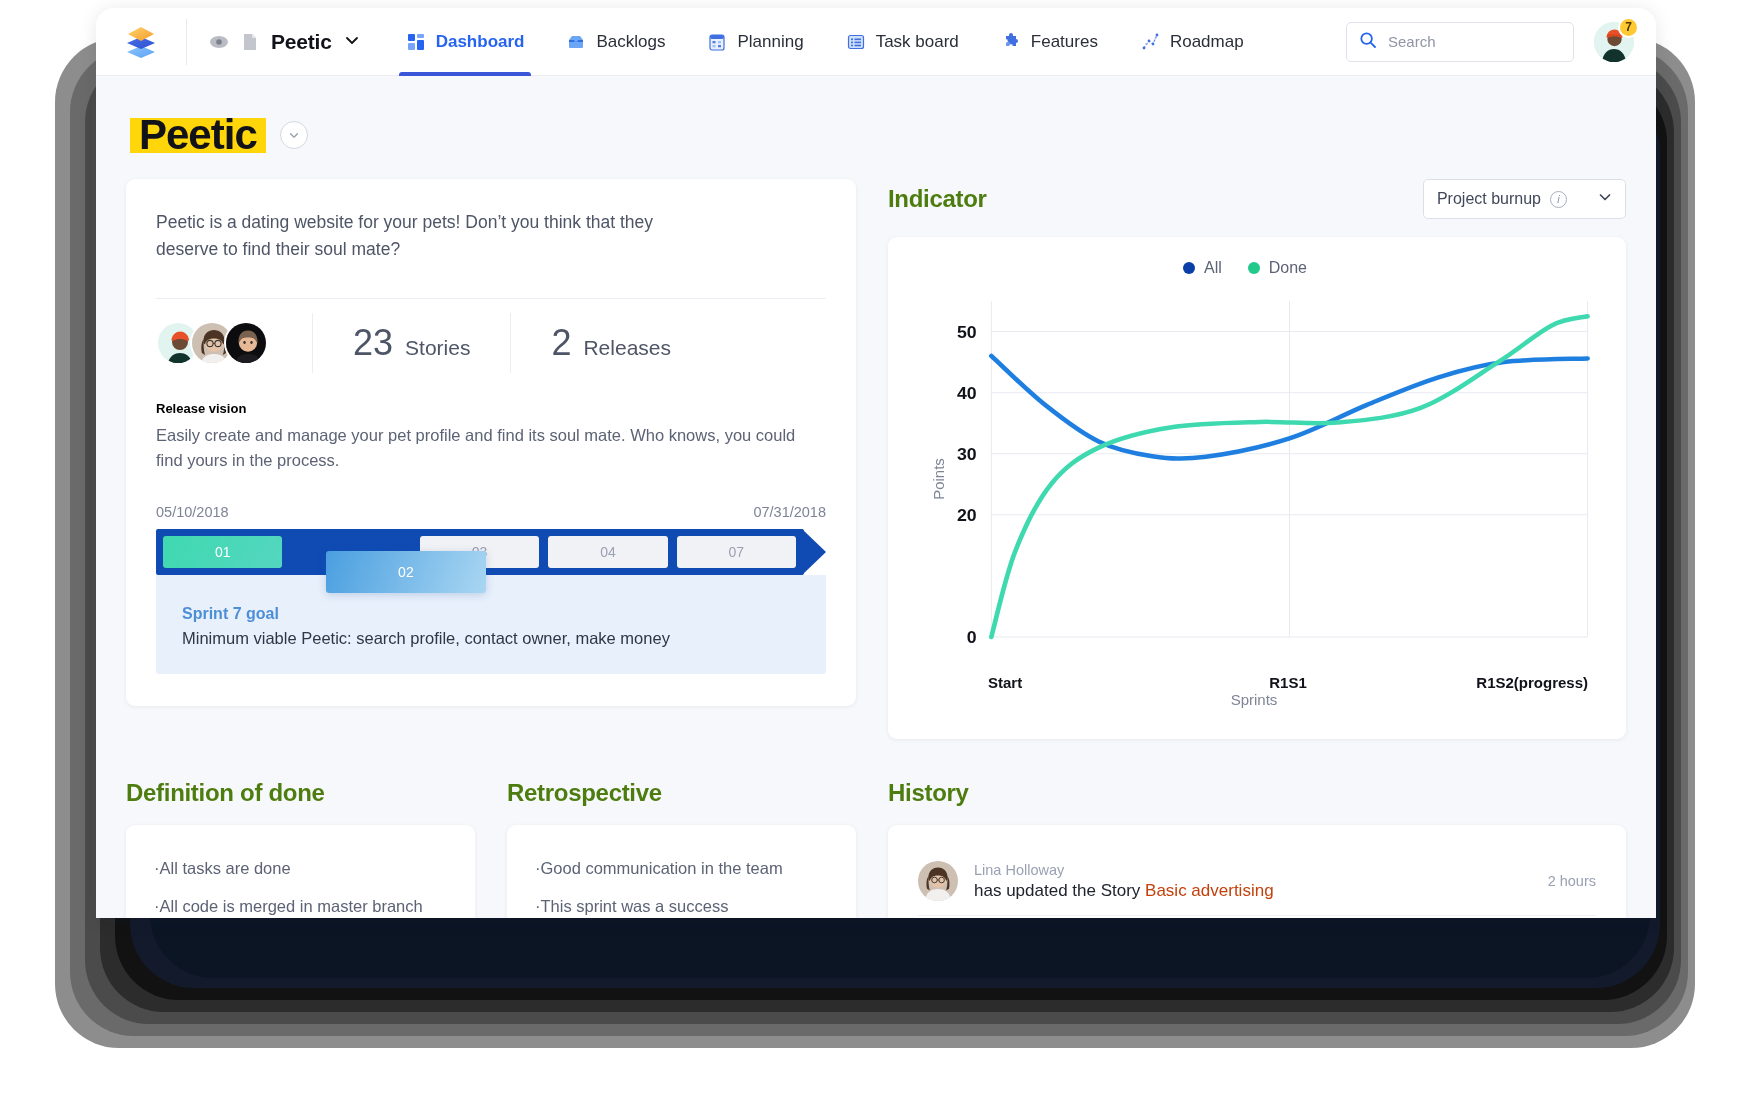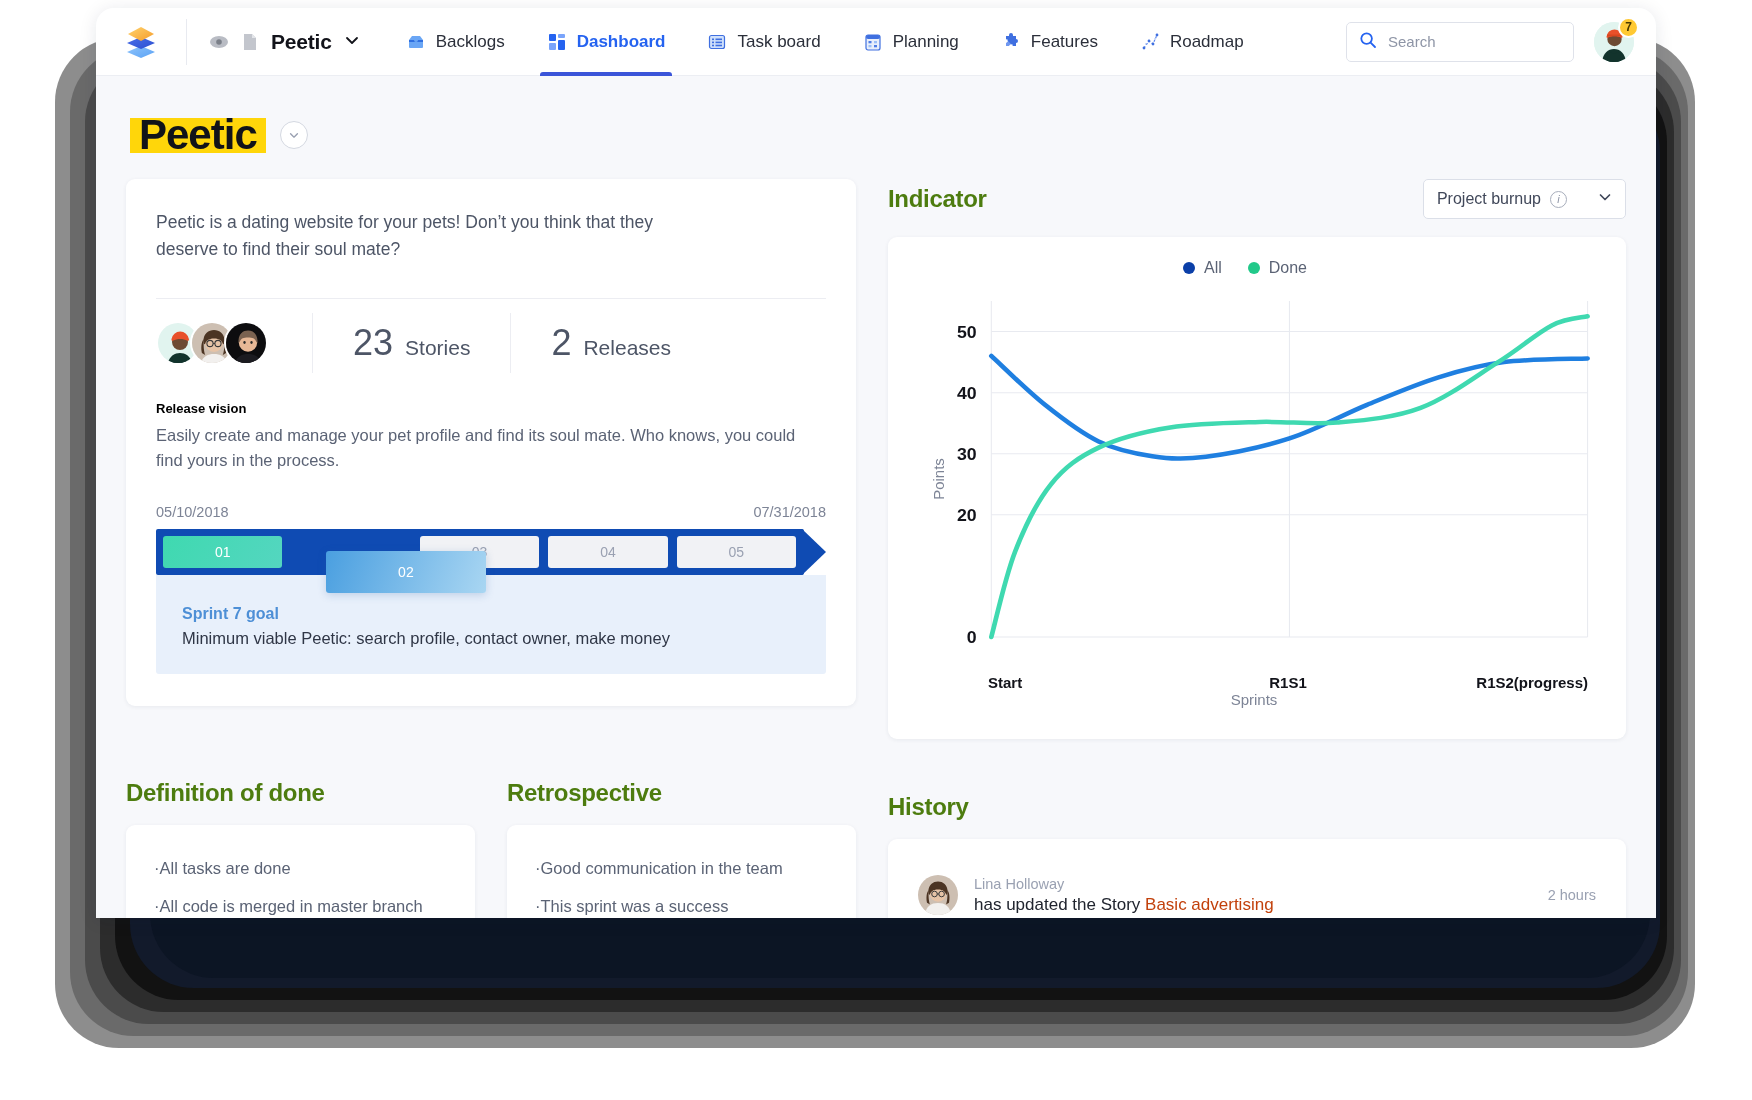--- a/index.html
+++ b/index.html
@@ -181,21 +181,21 @@
     position:absolute; left:8px; top:50%; transform: translateY(-50%) rotate(-90deg);
     font-size:15px; color:#7d8496; transform-origin:center;
   }
   .xlabel { text-align:center; font-size:15px; color:#7d8496; margin-top:26px; }
   .xticks { display:flex; position:absolute; left:78px; right:10px; bottom:-26px; font-size:15px; color:#12131a; font-weight:600;}
   .xticks span { flex:1 1 0; }
   .xticks span:nth-child(2){ text-align:center; }
   .xticks span:nth-child(3){ text-align:right; }
 
   
-  .bottom-row { display:flex; gap:32px; margin-top: 40px; align-items:center; }
+  .bottom-row { display:flex; gap:32px; margin-top: 40px; align-items:flex-start; }
   .b-col-1 { width: 349px; flex:0 0 auto; }
   .b-col-2 { width: 349px; flex:0 0 auto; }
   .b-col-3 { flex:1 1 auto; }
   .list-card { padding: 34px 28px 28px 28px; min-height:165px; }
   .bullet { font-size:16.5px; color:#5b6375; margin-bottom:19px; }
 
   .hist-card { padding: 26px 30px 14px 30px; }
   .hist-row { display:flex; align-items:center; gap:16px; padding: 10px 0 14px 0; }
   .hist-row + .hist-row { border-top:1px solid #eef0f4; padding-top:18px; }
   .hist-av { width:40px; height:40px; border-radius:50%; overflow:hidden; flex:0 0 auto; }
@@ -260,69 +260,69 @@
         <span class="proj-name">Peetic</span>
         <span class="chev-sm">
           <svg viewBox="0 0 14 14" width="14" height="14">
               <path d="M2 5l5 5 5-5" stroke="#12131a" stroke-width="1.8" fill="none" stroke-linecap="round" stroke-linejoin="round"></path>
             </svg>
         </span>
       </div>
 
       <div class="tabs">
 
-        <div class="tab">
-          <span class="tab-ico">
-            <svg viewBox="0 0 20 20" width="20" height="20">
-              <path d="M3 8l3-4h8l3 4v7a1 1 0 0 1-1 1H4a1 1 0 0 1-1-1z" fill="#6aa6f5"></path>
-              <path d="M3 8h5a2 2 0 0 0 4 0h5v2H3z" fill="#2f6fe0"></path>
-            </svg>
-          </span>
-          <span>Backlogs</span>
-        </div>
-
         <div class="tab active">
           <span class="tab-ico">
             <svg viewBox="0 0 20 20" width="20" height="20">
               <rect x="2" y="2" width="7" height="7" rx="1" fill="#2563f0"></rect>
               <rect x="11" y="2" width="7" height="4" rx="1" fill="#7aa4fb"></rect>
               <rect x="11" y="8" width="7" height="10" rx="1" fill="#2563f0"></rect>
               <rect x="2" y="11" width="7" height="7" rx="1" fill="#7aa4fb"></rect>
             </svg>
           </span>
           <span>Dashboard</span>
+        </div>
+
+        <div class="tab">
+          <span class="tab-ico">
+            <svg viewBox="0 0 20 20" width="20" height="20">
+              <path d="M3 8l3-4h8l3 4v7a1 1 0 0 1-1 1H4a1 1 0 0 1-1-1z" fill="#6aa6f5"></path>
+              <path d="M3 8h5a2 2 0 0 0 4 0h5v2H3z" fill="#2f6fe0"></path>
+            </svg>
+          </span>
+          <span>Backlogs</span>
+        </div>
+
+        <div class="tab">
+          <span class="tab-ico">
+            <svg viewBox="0 0 20 20" width="20" height="20">
+              <rect x="3" y="3" width="14" height="15" rx="2" fill="#e9effb" stroke="#3f6fe0" stroke-width="1.2"></rect>
+              <rect x="3" y="3" width="14" height="4" rx="2" fill="#3f6fe0"></rect>
+              <rect x="5.5" y="9" width="3" height="2.3" fill="#4f7ee6"></rect>
+              <rect x="11" y="9" width="3" height="2.3" fill="#9cc0f7"></rect>
+              <rect x="5.5" y="13" width="3" height="2.3" fill="#9cc0f7"></rect>
+              <rect x="11" y="13" width="3" height="2.3" fill="#4f7ee6"></rect>
+            </svg>
+          </span>
+          <span>Planning</span>
         </div>
 
         <div class="tab">
           <span class="tab-ico">
             <svg viewBox="0 0 20 20" width="20" height="20">
               <rect x="2.5" y="3.5" width="15" height="13" rx="2" fill="#cfe0fb" stroke="#3f6fe0" stroke-width="1.2"></rect>
               <rect x="5" y="6.5" width="2" height="1.6" fill="#3f6fe0"></rect>
               <rect x="8.5" y="6.5" width="6.5" height="1.6" fill="#3f6fe0"></rect>
               <rect x="5" y="9.6" width="2" height="1.6" fill="#3f6fe0"></rect>
               <rect x="8.5" y="9.6" width="6.5" height="1.6" fill="#3f6fe0"></rect>
               <rect x="5" y="12.7" width="2" height="1.6" fill="#3f6fe0"></rect>
               <rect x="8.5" y="12.7" width="6.5" height="1.6" fill="#3f6fe0"></rect>
             </svg>
           </span>
           <span>Task board</span>
-        </div>
-
-        <div class="tab">
-          <span class="tab-ico">
-            <svg viewBox="0 0 20 20" width="20" height="20">
-              <rect x="3" y="3" width="14" height="15" rx="2" fill="#e9effb" stroke="#3f6fe0" stroke-width="1.2"></rect>
-              <rect x="3" y="3" width="14" height="4" rx="2" fill="#3f6fe0"></rect>
-              <rect x="5.5" y="9" width="3" height="2.3" fill="#4f7ee6"></rect>
-              <rect x="11" y="9" width="3" height="2.3" fill="#9cc0f7"></rect>
-              <rect x="5.5" y="13" width="3" height="2.3" fill="#9cc0f7"></rect>
-              <rect x="11" y="13" width="3" height="2.3" fill="#4f7ee6"></rect>
-            </svg>
-          </span>
-          <span>Planning</span>
         </div>
 
         <div class="tab">
           <span class="tab-ico">
             <svg viewBox="0 0 20 20" width="20" height="20">
               <path d="M8 3a2 2 0 0 1 4 0v1h3v3a2 2 0 0 1 0 4v3H12a2 2 0 0 0-4 0H5v-3a2 2 0 0 0 0-4V4h3z" fill="#3f6fe0"></path>
               <path d="M5 7a2 2 0 0 1 0 4v3h3a2 2 0 0 1 4 0" fill="#6f97f0"></path>
             </svg>
           </span>
           <span>Features</span>
@@ -446,21 +446,21 @@
             </div>
 
             <div class="sprintbar">
               <div class="bg"></div>
               <div class="tip"></div>
               <div class="seg-row">
                 <div class="seg done">01</div>
                 <div class="seg" style="visibility:hidden"></div>
                 <div class="seg">03</div>
                 <div class="seg">04</div>
-                <div class="seg">05</div>
+                <div class="seg">07</div>
               </div>
               <div class="seg current">02</div>
             </div>
 
             <div class="goalbox">
               <div class="goal-t">Sprint 7 goal</div>
               <div class="goal-b">Minimum viable Peetic: search profile, contact owner, make money</div>
             </div>
           </div>
         </div>

